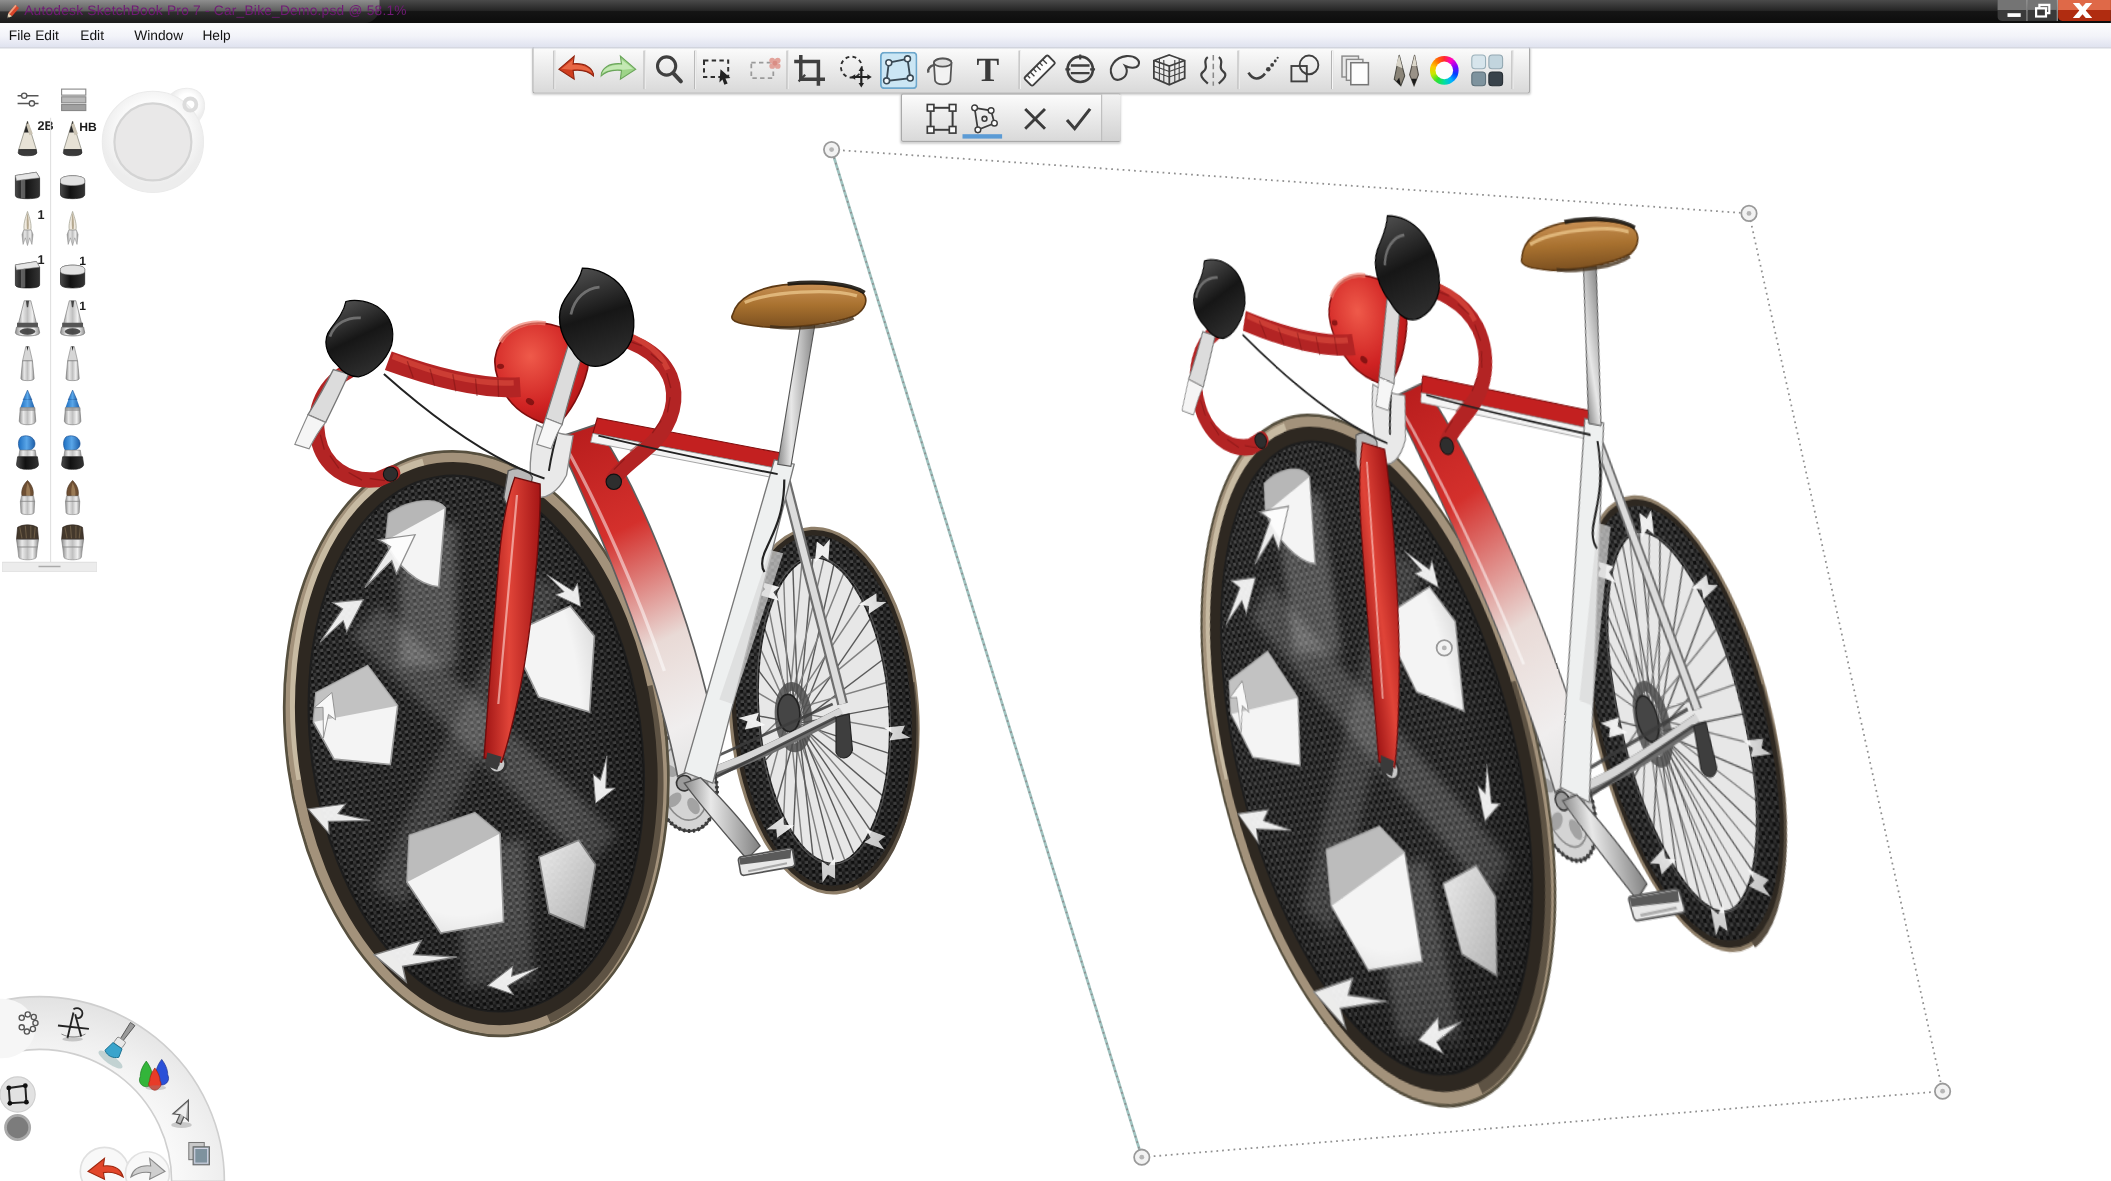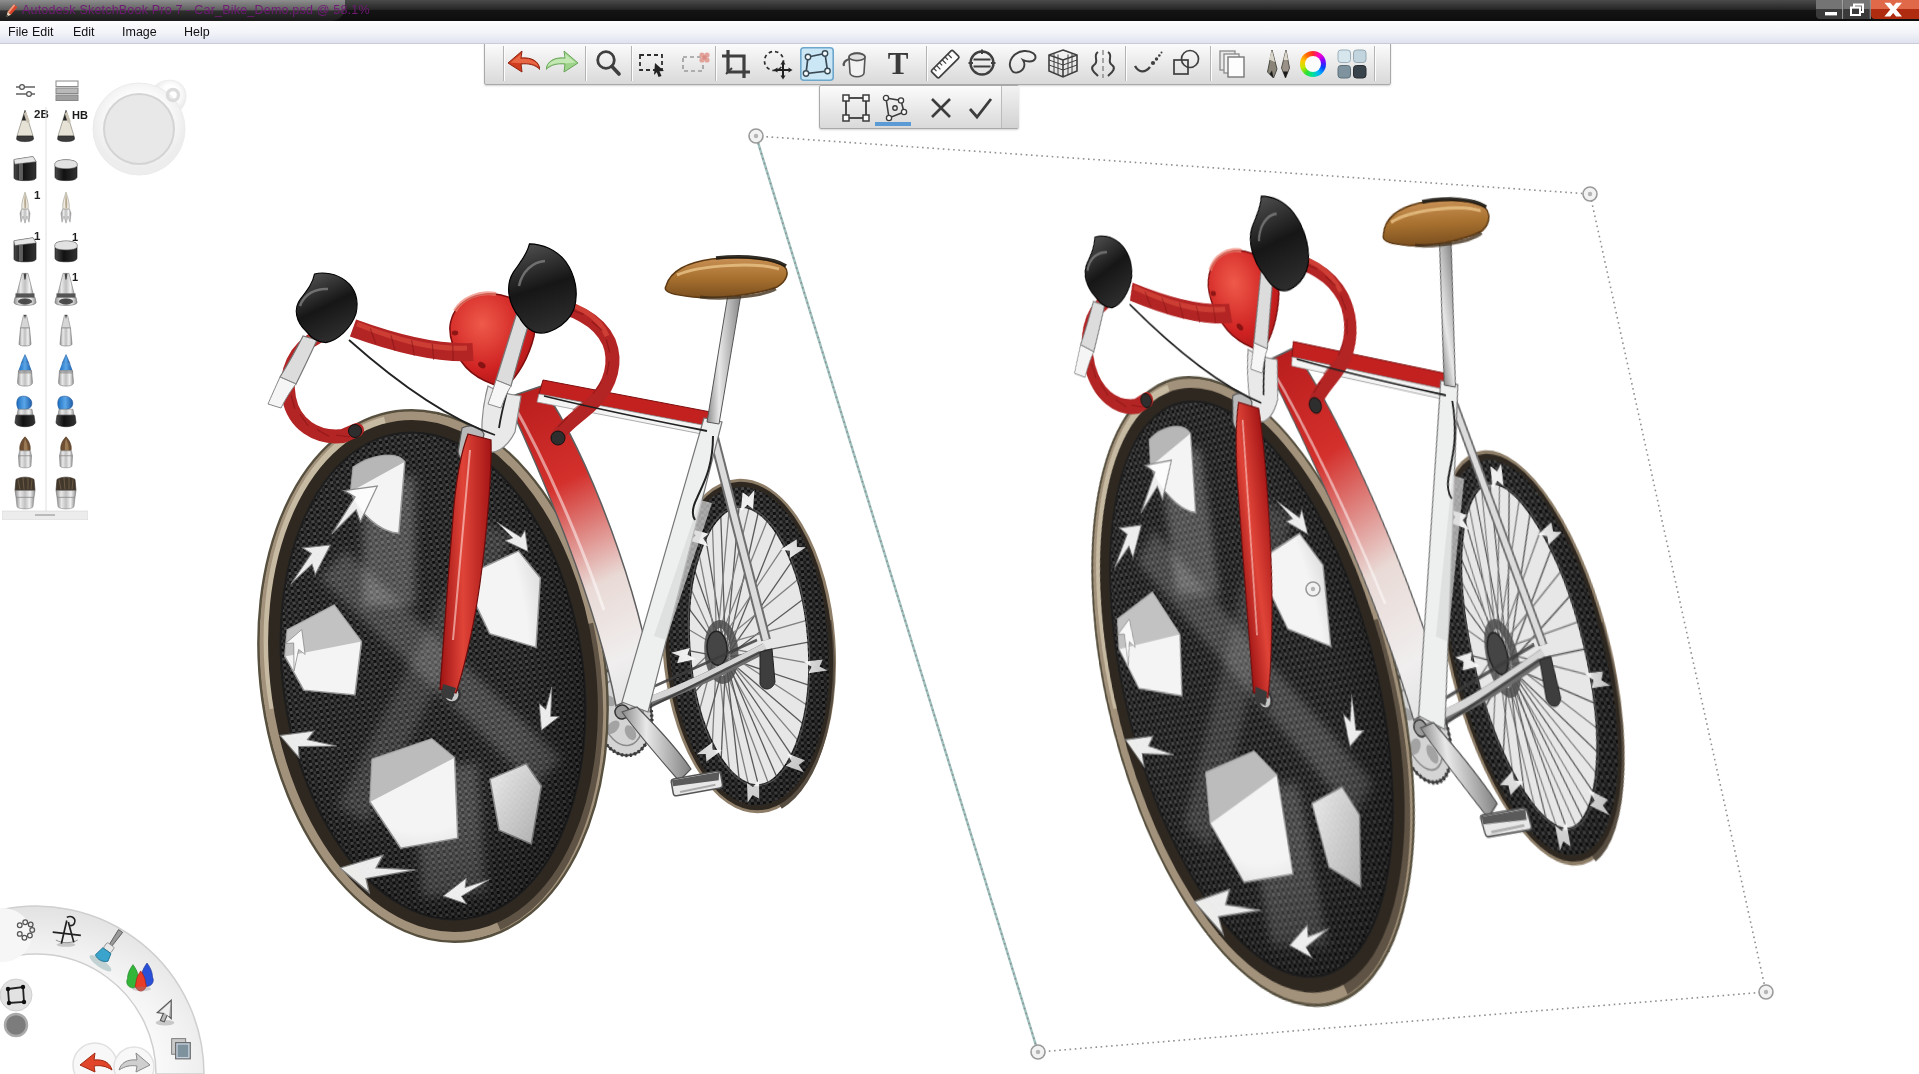--- a/index.html
+++ b/index.html
@@ -804,21 +804,21 @@
   <g stroke="#d8d8d8" stroke-width="1" fill="none" opacity="0.8">
           <path d="M34.7,0 L34.7,19"></path>
           <path d="M62.2,0 L62.2,19"></path>
         </g>
  </g>
 </svg>
 <div id="menubar" class="abs">
       <div class="menuitem" style="left:8px">File</div>
       <div class="menuitem" style="left:32px">Edit</div>
       <div class="menuitem" style="left:73px">Edit</div>
-      <div class="menuitem" style="left:122px">Image</div>
+      <div class="menuitem" style="left:122px">Window</div>
       <div class="menuitem" style="left:184px">Help</div>
     </div>
 <div id="tbmain" class="abs tb">
       <div class="sep" style="left:18px"></div>
       <div class="sep" style="left:100px"></div>
       <div class="sep" style="left:146px"></div>
       <div class="sep" style="left:230px"></div>
       <div class="sep" style="left:441px"></div>
       <div class="sep" style="left:640px"></div>
       <div class="sep" style="left:725px"></div>

